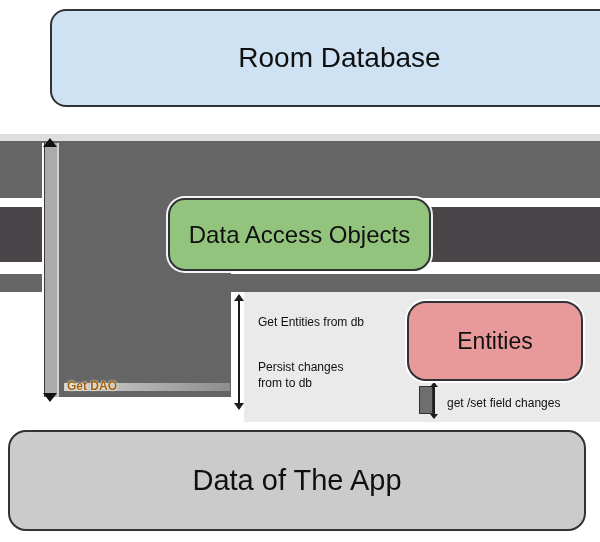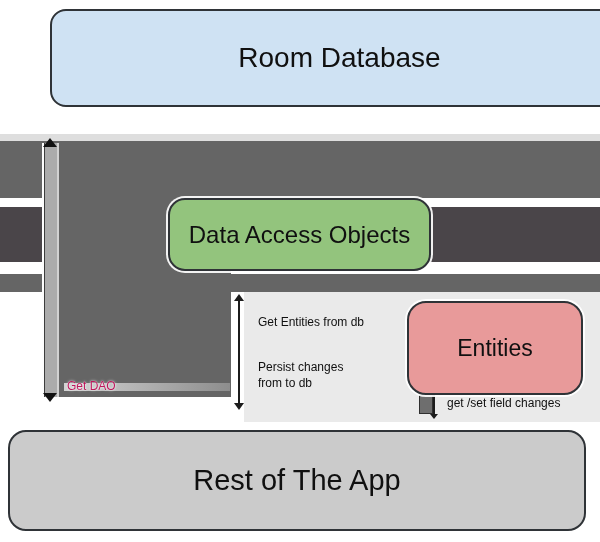--- a/index.html
+++ b/index.html
@@ -17,21 +17,21 @@
   .band-bottom{left:0;top:274px;width:600px;height:18px;background:#656565;}
   .column{left:57px;top:141px;width:174px;height:256px;background:#656565;}
   .panel{left:244px;top:292px;width:356px;height:130px;background:#eaeaea;}
 
   
   .box{display:flex;align-items:center;justify-content:center;text-align:center;
        border:2px solid #2f3337;box-sizing:border-box;}
   .room{left:8px;top:9px;width:579px;height:98px;background:#cfe2f3;border-radius:16px;font-size:28px;margin-left:42px;}
   .dao{left:140px;top:198px;width:263px;height:73px;background:#93c47d;border-radius:17px;font-size:24px;
        box-shadow:0 0 0 2px rgba(255,255,255,0.92);margin-left:28px;}
-  .entities{left:407px;top:301px;width:176px;height:94px;background:#e89a9a;border-radius:19px;font-size:23px;
+  .entities{left:407px;top:301px;width:176px;height:80px;background:#e89a9a;border-radius:19px;font-size:23px;
        box-shadow:0 0 0 2px rgba(255,255,255,0.92);}
   .rest{left:8px;top:430px;width:578px;height:101px;background:#cbcbcb;border-radius:18px;font-size:29px;}
 
   
   .gd-bar{left:44px;top:143px;width:12px;height:254px;background:#ababab;
           border-left:1px solid #3c3c3c;box-shadow:-2px 0 0 #fdfdfd,2px 0 0 rgba(255,255,255,.7);}
   .tri{width:0;height:0;}
   .gd-top{left:43px;top:138px;border-left:7px solid transparent;border-right:7px solid transparent;
           border-bottom:9px solid #111;}
   .gd-bot{left:43px;top:393px;border-left:7px solid transparent;border-right:7px solid transparent;
@@ -49,21 +49,21 @@
   .fv-line{left:433px;top:386px;width:2px;height:29px;background:#1c1c1c;}
   .fv-top{left:430px;top:382px;border-left:4px solid transparent;border-right:4px solid transparent;
           border-bottom:5px solid #1c1c1c;}
   .fv-bot{left:430px;top:414px;border-left:4px solid transparent;border-right:4px solid transparent;
           border-top:5px solid #1c1c1c;}
 
   
   .lbl{font-size:12px;line-height:14px;color:#101010;white-space:nowrap;}
   .gd-streak{left:64px;top:383px;width:166px;height:8px;
              background:linear-gradient(to right,#d2d2d2,#8d8d8d);}
-  .gd-label{left:67px;top:379px;color:#be185d;text-shadow:0 0 3px rgba(255,255,255,.9),0 0 1px rgba(255,255,255,.9);}
+  .gd-label{left:67px;top:379px;color:#a16207;text-shadow:0 0 3px rgba(255,255,255,.9),0 0 1px rgba(255,255,255,.9);font-weight:bold;}
   .ge-label{left:258px;top:315px;}
   .p1-label{left:258px;top:360px;text-align:center;}
   .p2-label{left:258px;top:376px;}
   .fv-label{left:447px;top:396px;}
 </style>
 </head>
 <body>
 
 <div class="canvas">
 
@@ -90,21 +90,21 @@
   <div class="abs box room">
     <span>Room Database</span>
   </div>
   <div class="abs box dao">
     <span>Data Access Objects</span>
   </div>
   <div class="abs box entities">
     <span>Entities</span>
   </div>
   <div class="abs box rest">
-    <span>Rest of The App</span>
+    <span>Data of The App</span>
   </div>
 
   <div class="abs gd-streak"></div>
   <div class="abs lbl gd-label">Get DAO</div>
   <div class="abs lbl ge-label">Get Entities from db</div>
   <div class="abs lbl p1-label">Persist changes</div>
   <div class="abs lbl p2-label">from to db</div>
   <div class="abs lbl fv-label">get /set field changes</div>
 
 </div>

